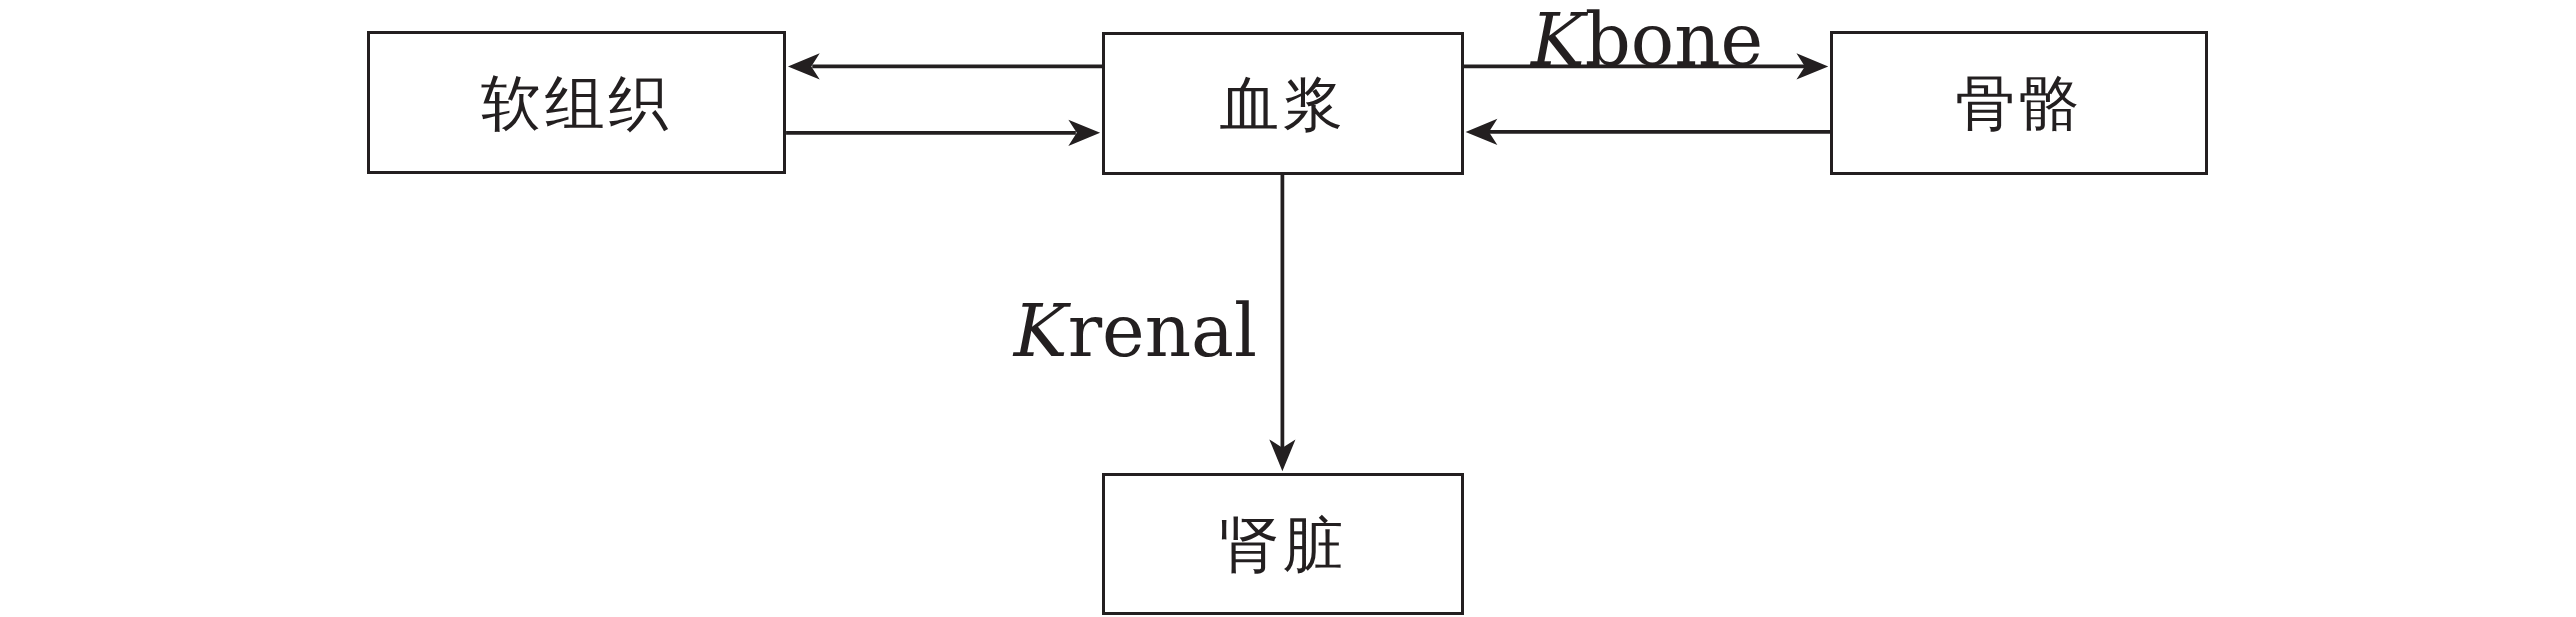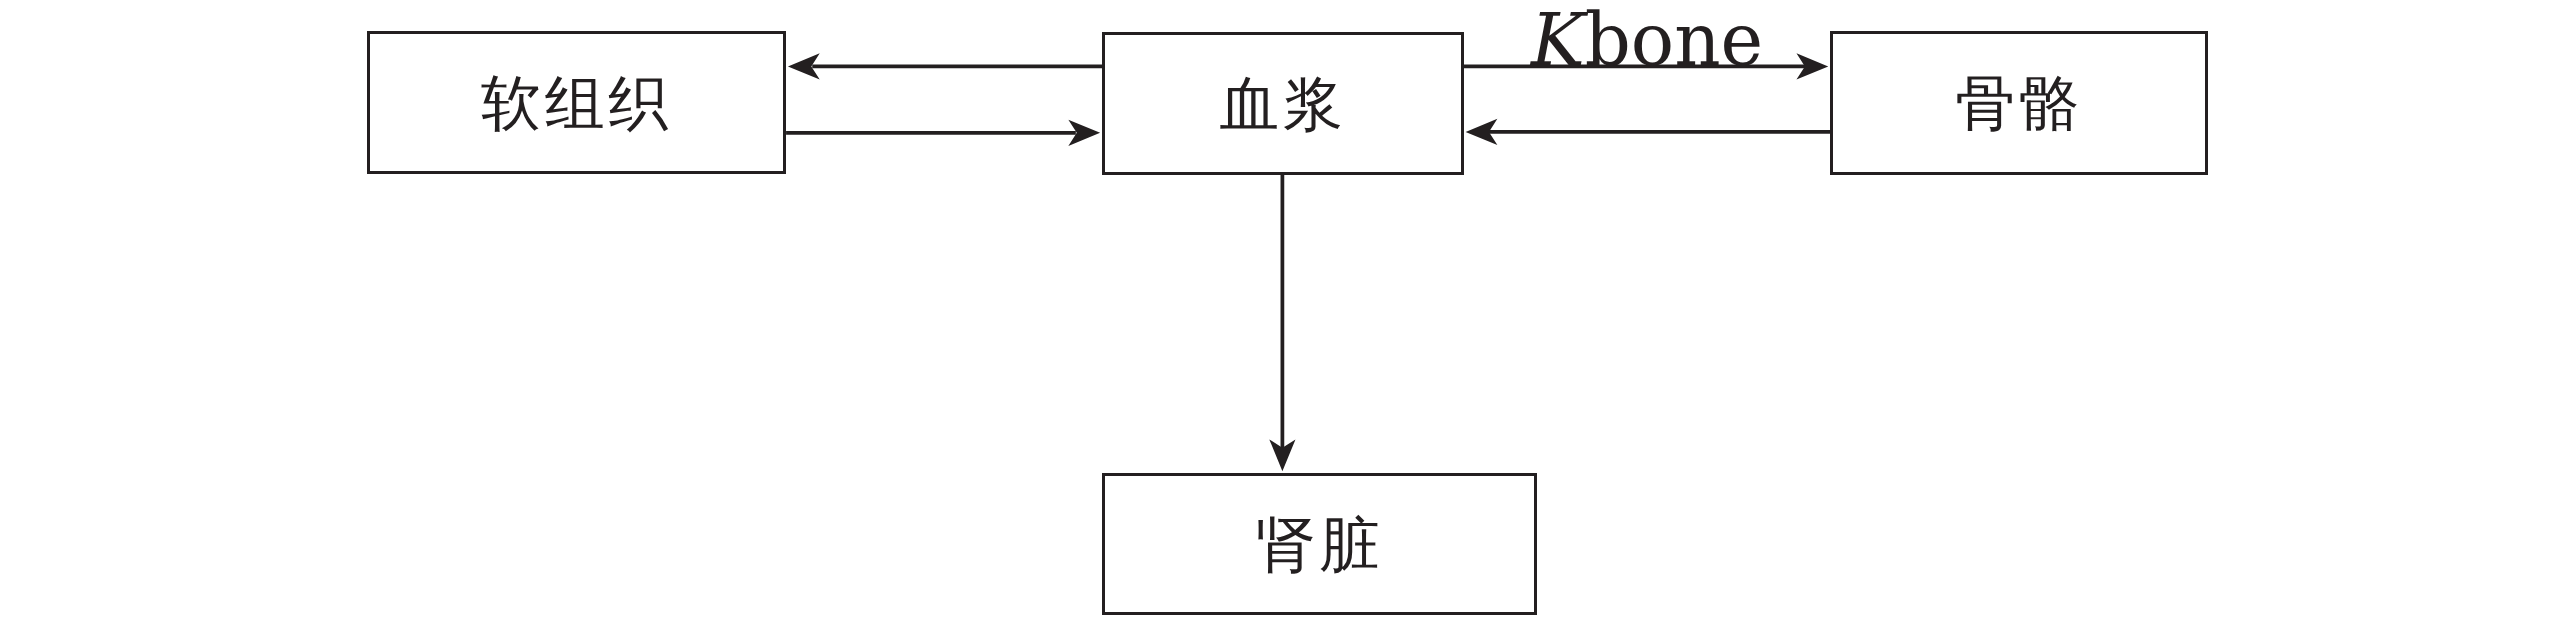--- a/index.html
+++ b/index.html
@@ -35,21 +35,21 @@
   .node-label {
     font-size: 60px;
     color: var(--line);
     letter-spacing: 3.7px;
     line-height: 1;
     white-space: nowrap;
   }
   .node-soft-tissue { left: 367px; top: 31px;  width: 419px; height: 143px; }
   .node-plasma      { left: 1102px; top: 32px; width: 362px; height: 143px; }
   .node-bone        { left: 1830px; top: 31px; width: 378px; height: 144px; }
-  .node-kidney      { left: 1102px; top: 473px; width: 435px; height: 142px; }
+  .node-kidney      { left: 1102px; top: 473px; width: 362px; height: 142px; }
 
   .edge-label {
     position: absolute;
     font-size: 72px;
     line-height: 1;
     color: var(--line);
     white-space: nowrap;
   }
   .edge-label .k-italic { font-style: italic; }
   .label-kbone {
@@ -111,15 +111,18 @@
   </div>
 
   <div class="node node-kidney">
     <span class="node-label">肾脏</span>
   </div>
 
   <div class="edge-label label-kbone">
     <span class="k-italic">K</span><span>bone</span>
   </div>
 
+  <div class="edge-label label-krenal">
+    <span class="k-italic">K</span><span>renal</span>
+  </div>
 
 </div>
 
 
 </body></html>

